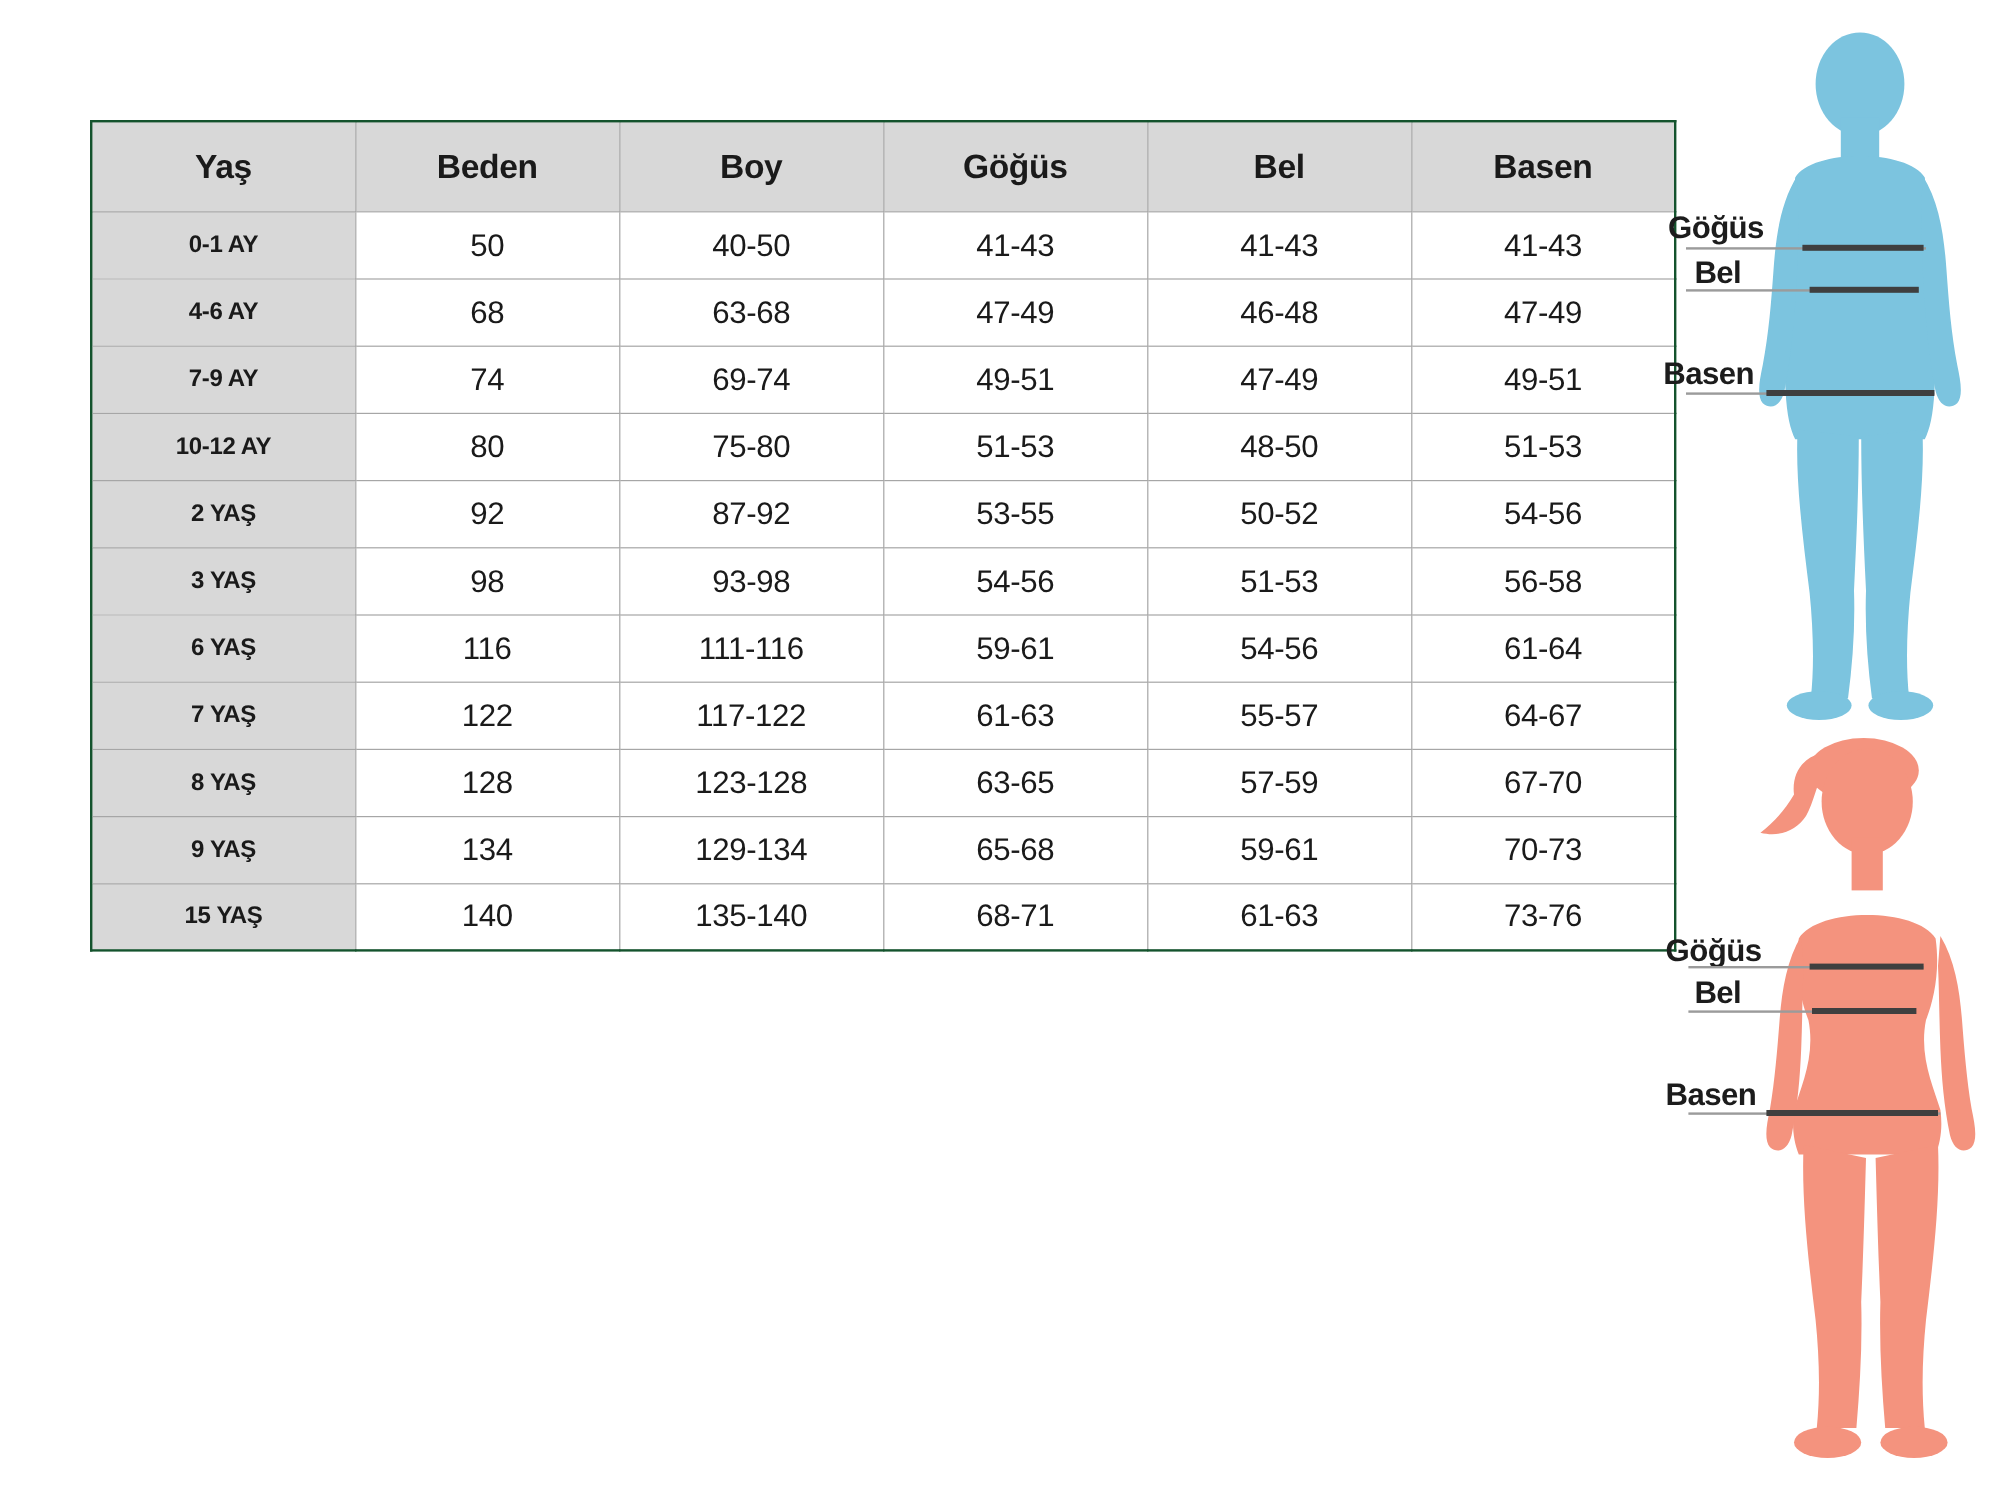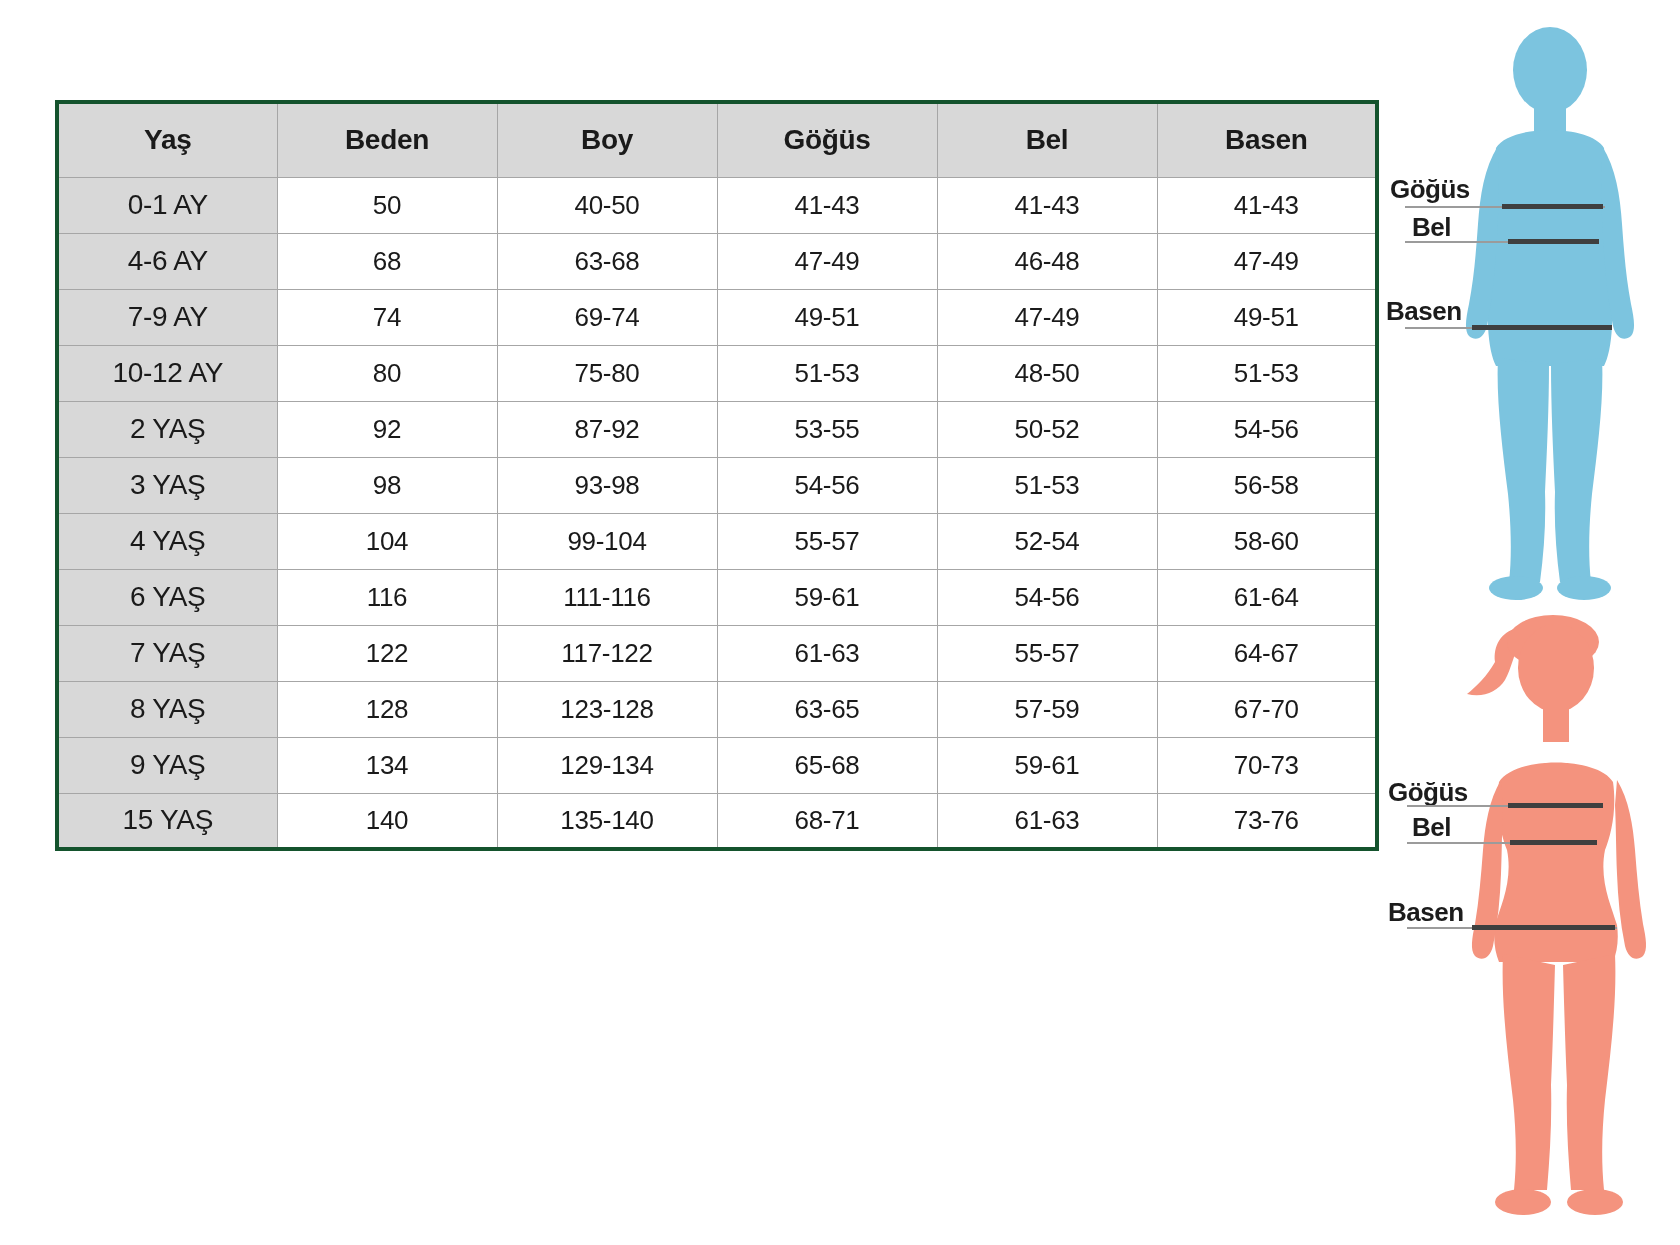--- a/index.html
+++ b/index.html
@@ -7,36 +7,37 @@
     width:1680px; height:1245px; position:relative;
     background:#ffffff; overflow:hidden;
     font-family:"Liberation Sans", sans-serif;
     color:#1a1a1a;
   }
 
   
   .table-wrap { position:absolute; left:55px; top:100px; width:1322px; }
   table.size-table {
     border-collapse:collapse; table-layout:fixed; width:1320px;
-    border:4px solid #14532d;
+    border:2px solid #14532d;
+    margin-left:20px;
   }
   table.size-table th, table.size-table td {
     border:1px solid var(--grid-border,#a6a6a6);
     text-align:center; vertical-align:middle;
     letter-spacing:-0.3px; overflow:hidden; white-space:nowrap;
   }
   table.size-table thead tr { height:75px; }
   table.size-table tbody tr { height:56px; }
   table.size-table th {
     background:var(--header-bg,#d8d8d8);
     font-weight:bold; font-size:28px;
   }
   table.size-table td { background:#ffffff; font-size:26px; }
   table.size-table td:first-child {
-    background:var(--row-label-bg,#d8d8d8); font-size:28px;
+    background:var(--row-label-bg,#d8d8d8); font-size:20px;font-weight:bold;
   }
 
   
   .figure-group { position:absolute; width:300px; }
   .figure-boy  { left:1380px; top:20px;  height:600px; }
   .figure-girl { left:1380px; top:600px; height:645px; }
 
   .figure-group svg { position:absolute; display:block; }
   .boy-shape  { fill:var(--boy-fill,#7cc4df); }
   .girl-shape { fill:var(--girl-fill,#f4937e); }
@@ -112,28 +113,20 @@
           <td>50-52</td>
           <td>54-56</td>
         </tr>
         <tr>
           <td>3 YAŞ</td>
           <td>98</td>
           <td>93-98</td>
           <td>54-56</td>
           <td>51-53</td>
           <td>56-58</td>
-        </tr>
-        <tr>
-          <td>4 YAŞ</td>
-          <td>104</td>
-          <td>99-104</td>
-          <td>55-57</td>
-          <td>52-54</td>
-          <td>58-60</td>
         </tr>
         <tr>
           <td>6 YAŞ</td>
           <td>116</td>
           <td>111-116</td>
           <td>59-61</td>
           <td>54-56</td>
           <td>61-64</td>
         </tr>
         <tr>

